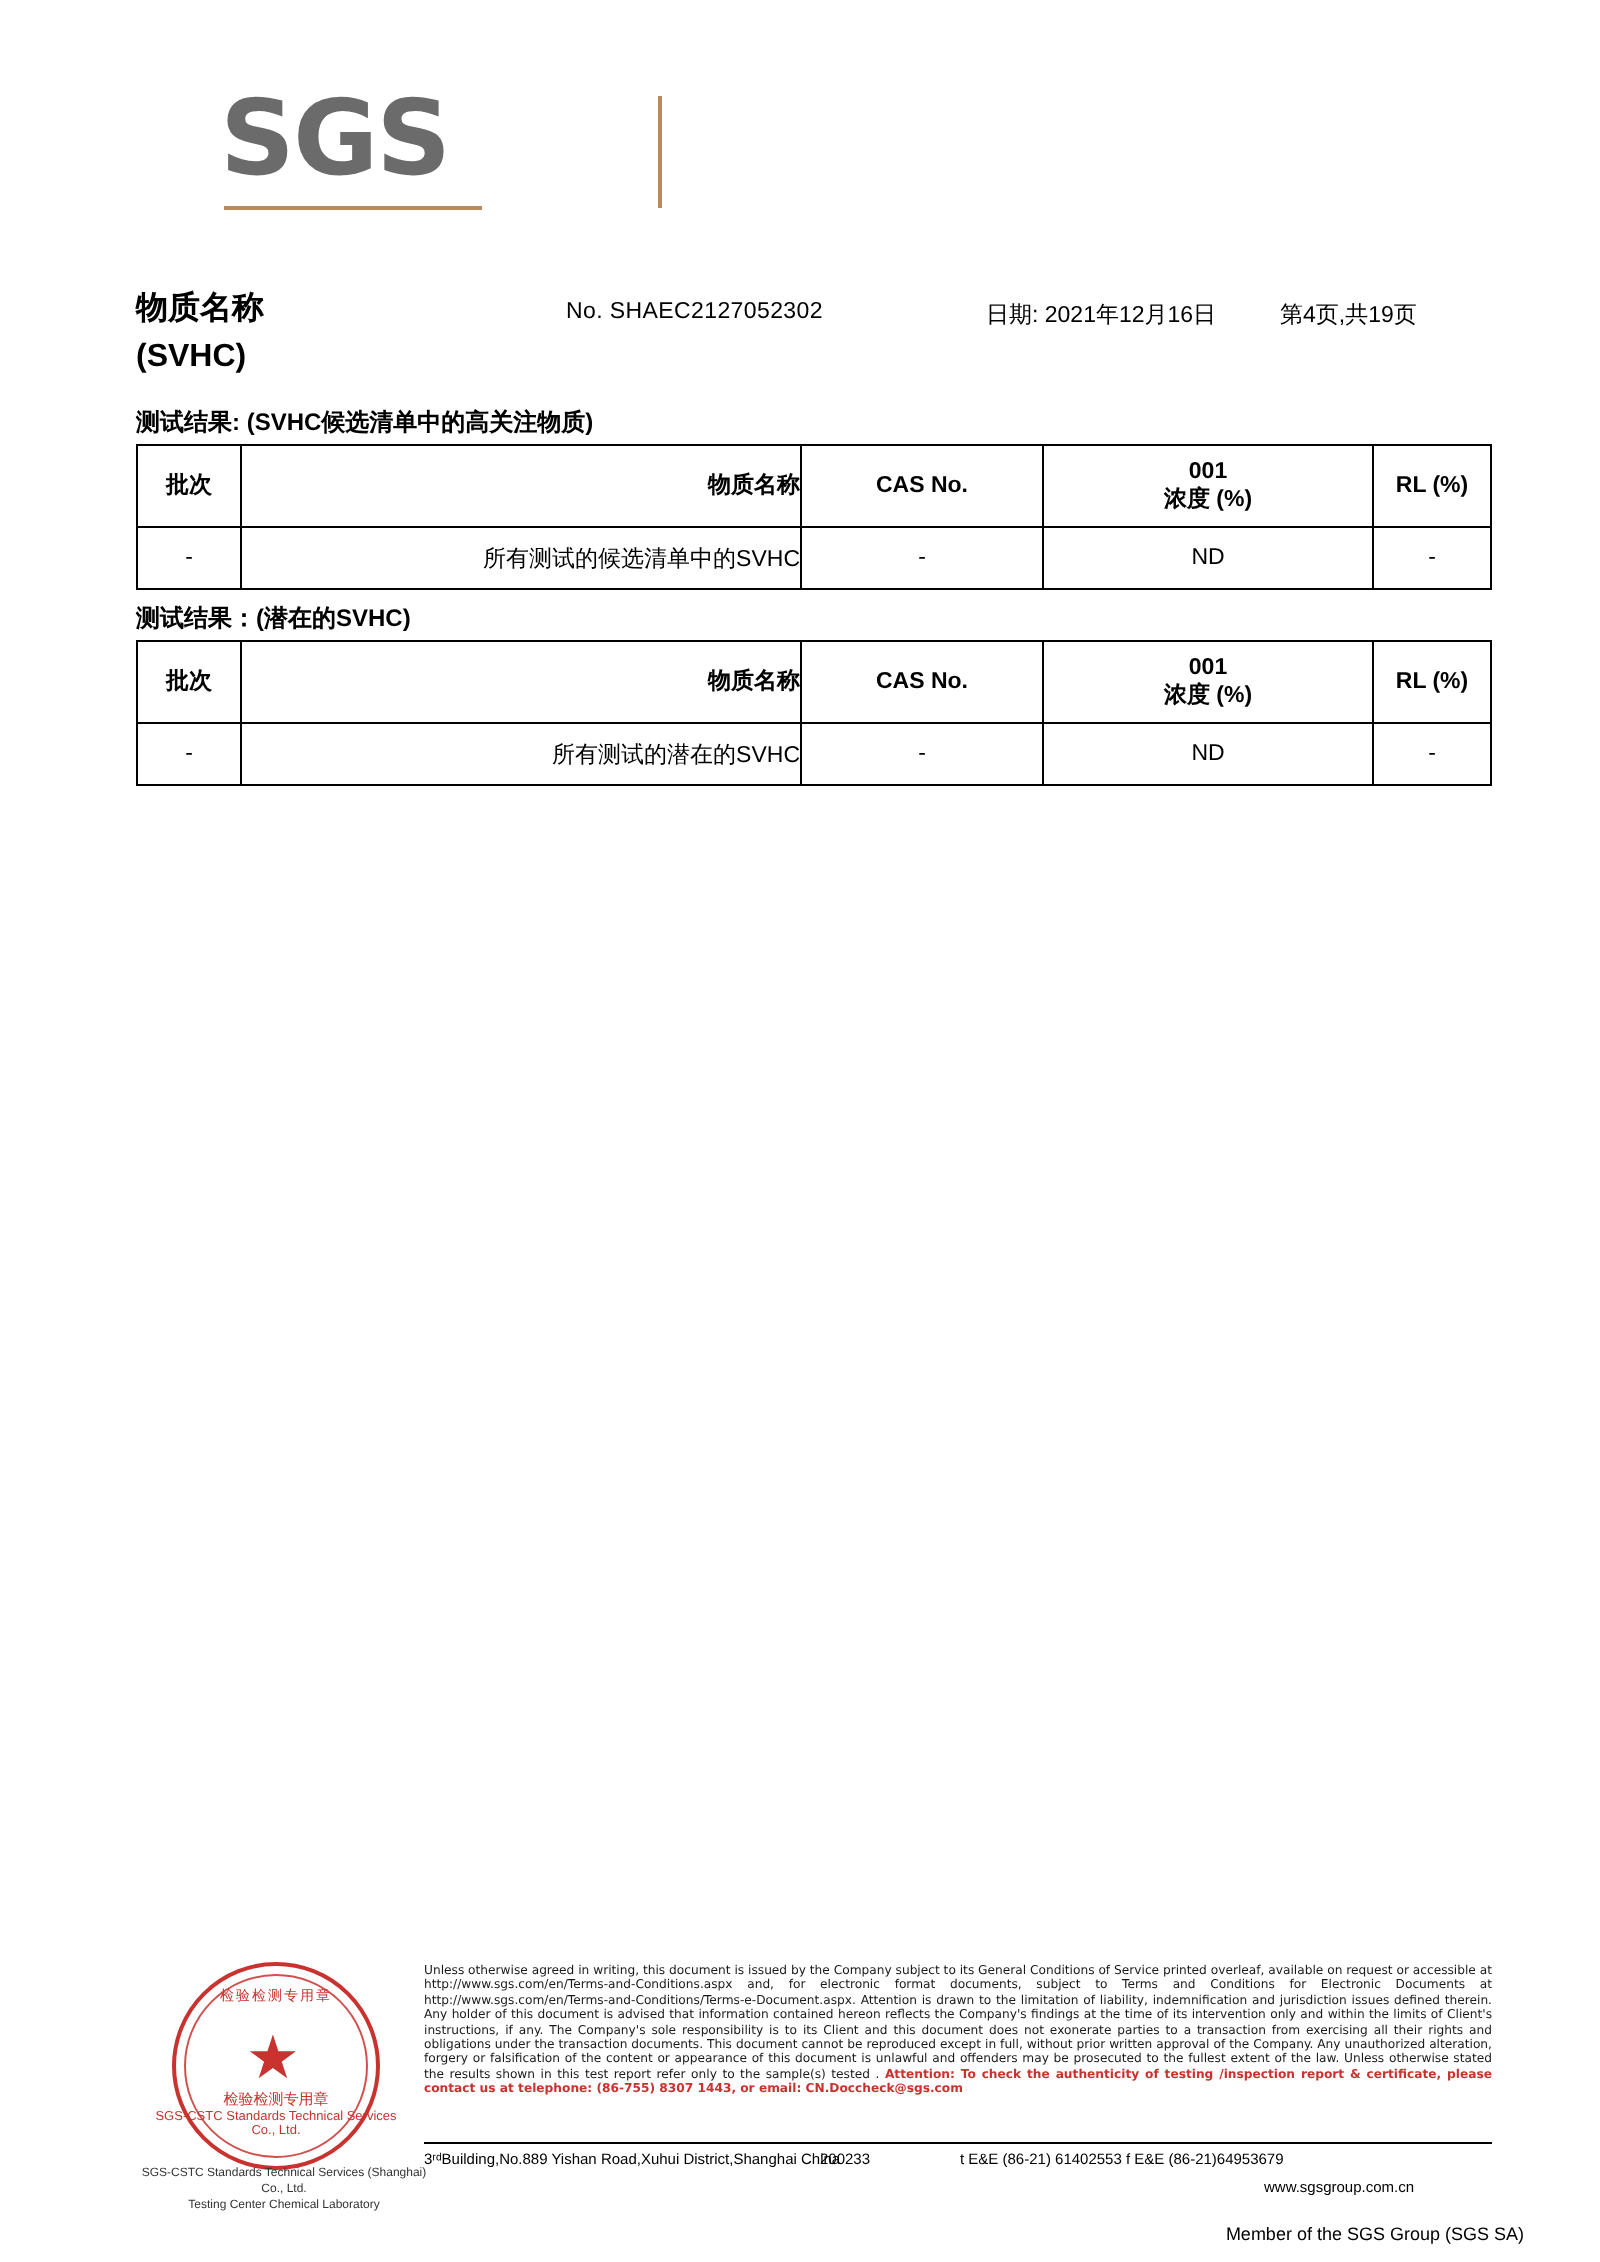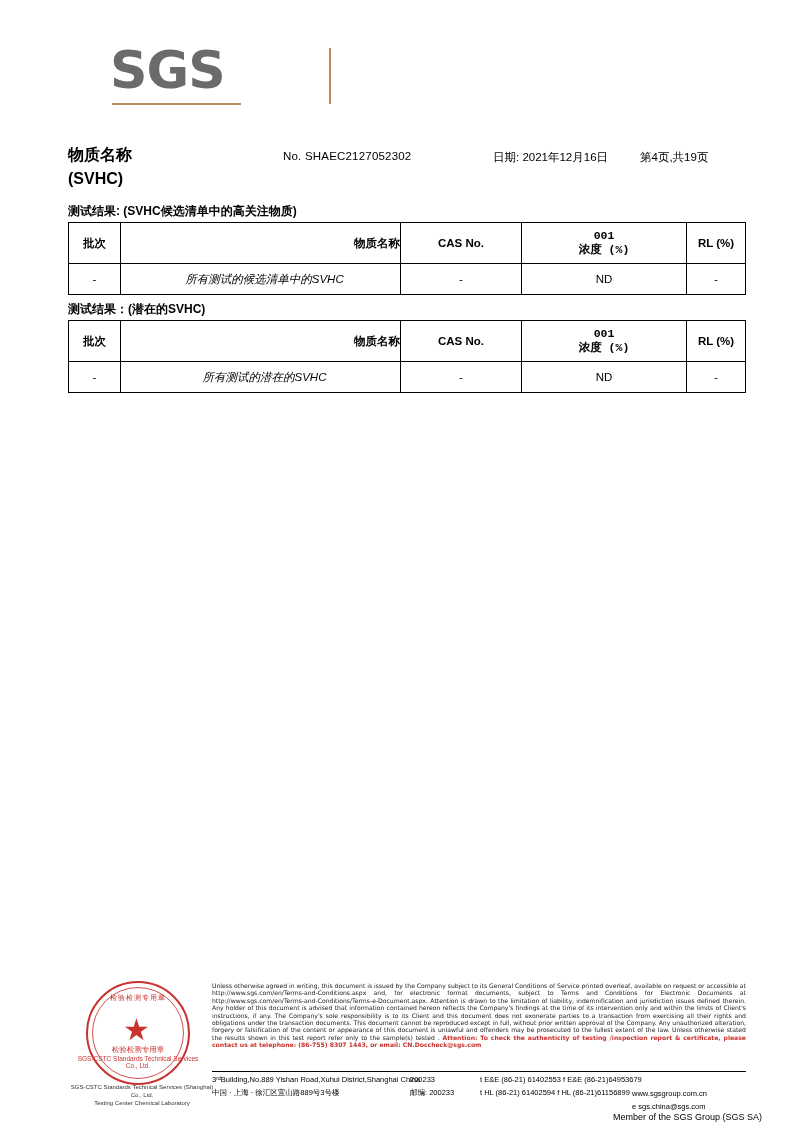--- a/index.html
+++ b/index.html
@@ -130,31 +130,30 @@
   table.result-table thead th.left-head {
     text-align: right;
     padding-left: 6px;
   }
   table.result-table tbody td {
     height: 30px;
     text-align: center;
     font-size: 11.5px;
   }
   table.result-table tbody td.left-cell {
-    text-align: center;
+    text-align: right;
     padding-left: 8px;
-    font-style: italic;
   }
   .col-batch  { width: 52px; }
   .col-name   { width: 280px; }
   .col-cas    { width: 121px; }
   .col-conc   { width: 165px; }
   .col-rl     { width: 59px; }
 
-  .two-line span { display: block; font-family: Liberation Mono, monospace; }
+  .two-line span { display: block; }
 
   
   .footer {
     position: absolute;
     left: 0;
     top: 975px;
     width: 800px;
   }
   .stamp {
     position: absolute;
@@ -386,24 +385,18 @@
 
     <div class="addr-rule"></div>
 
     <div class="addr-block">
       <div class="addr-row">
         <span class="addr-cn">3ʳᵈBuilding,No.889 Yishan Road,Xuhui District,Shanghai China</span>
         <span class="addr-zip">200233</span>
         <span class="addr-tel">t E&amp;E (86-21) 61402553    f E&amp;E (86-21)64953679</span>
         <span class="addr-web">www.sgsgroup.com.cn</span>
       </div>
-      <div class="addr-row">
-        <span class="addr-cn">中国 · 上海 · 徐汇区宜山路889号3号楼</span>
-        <span class="addr-zip">邮编: 200233</span>
-        <span class="addr-tel">t HL (86-21) 61402594    f HL (86-21)61156899</span>
-        <span class="addr-web">e sgs.china@sgs.com</span>
-      </div>
     </div>
 
     <div class="member-line">Member of the SGS Group (SGS SA)</div>
   </div>
 
 </div>
 
 </body></html>

